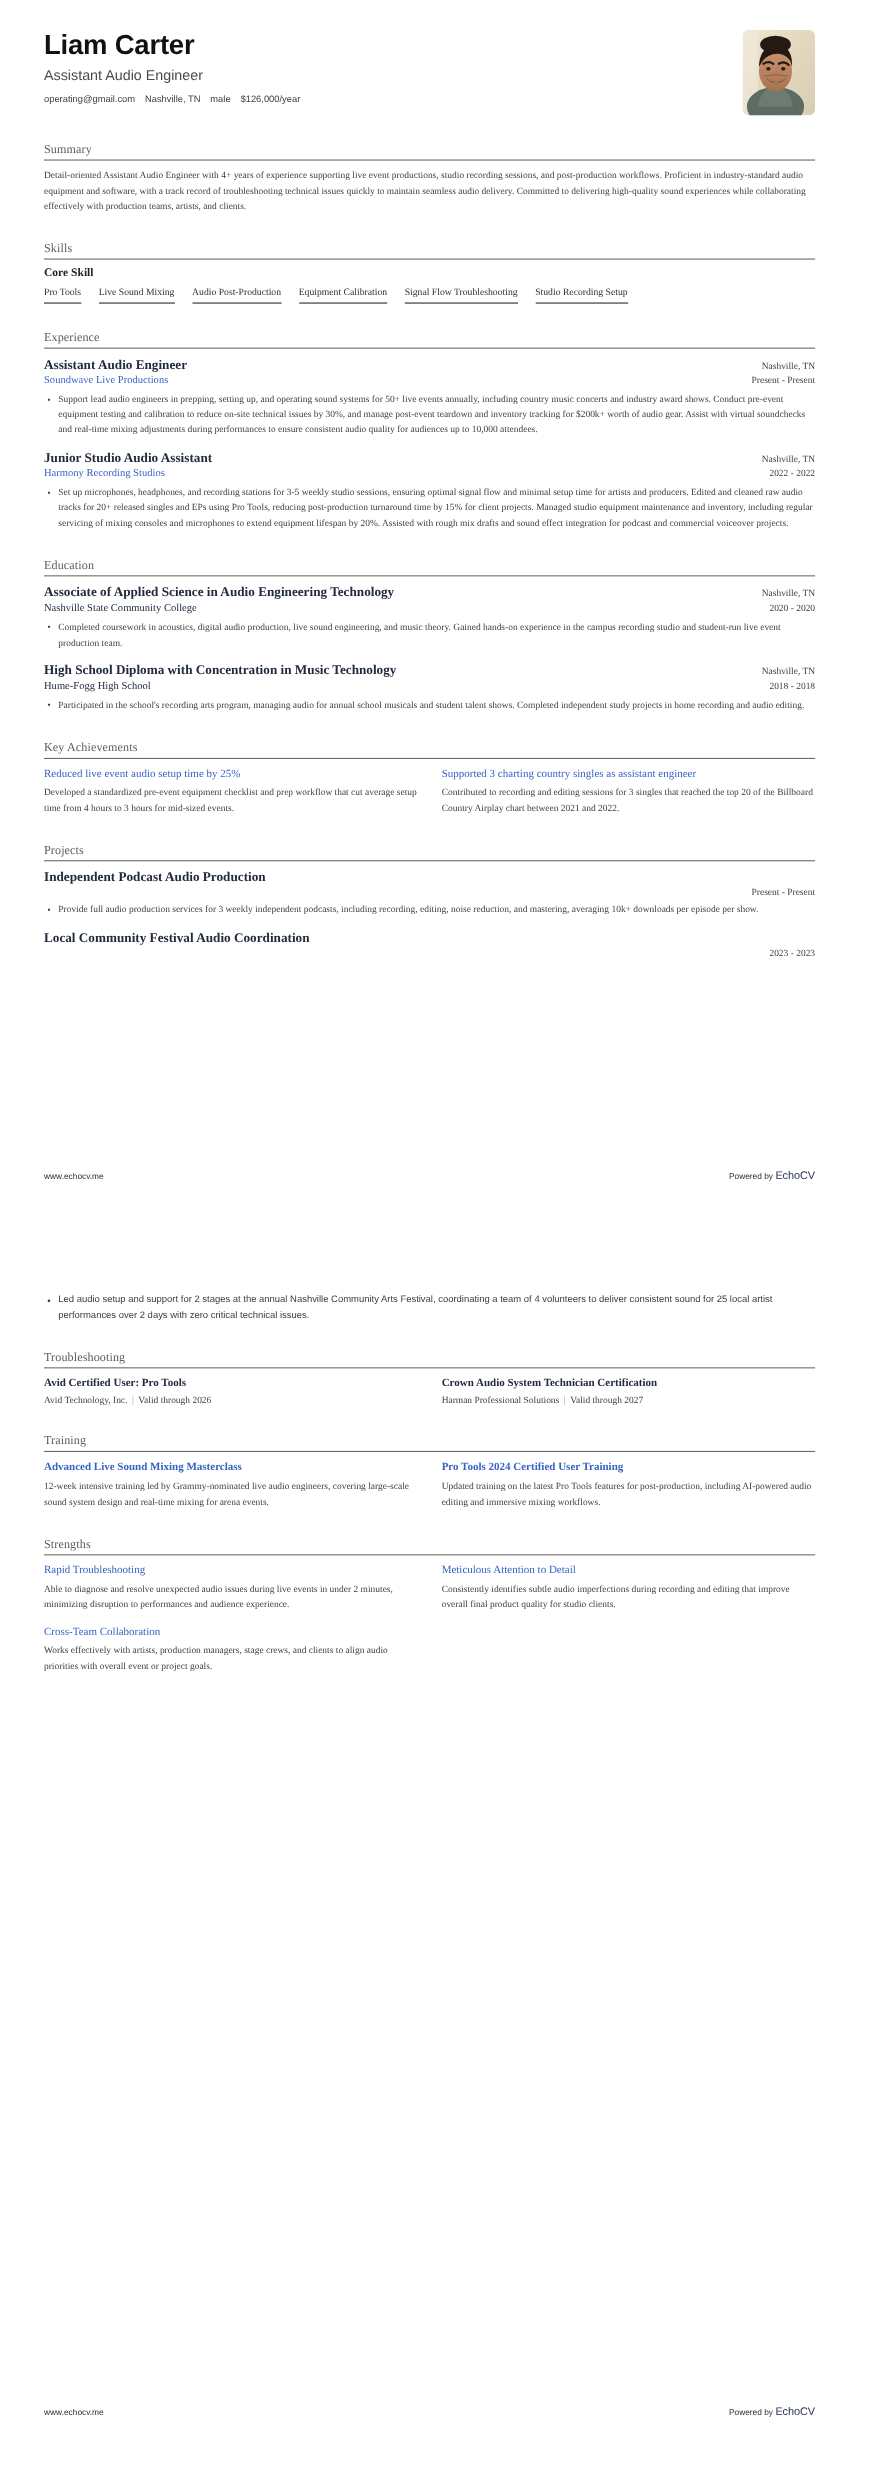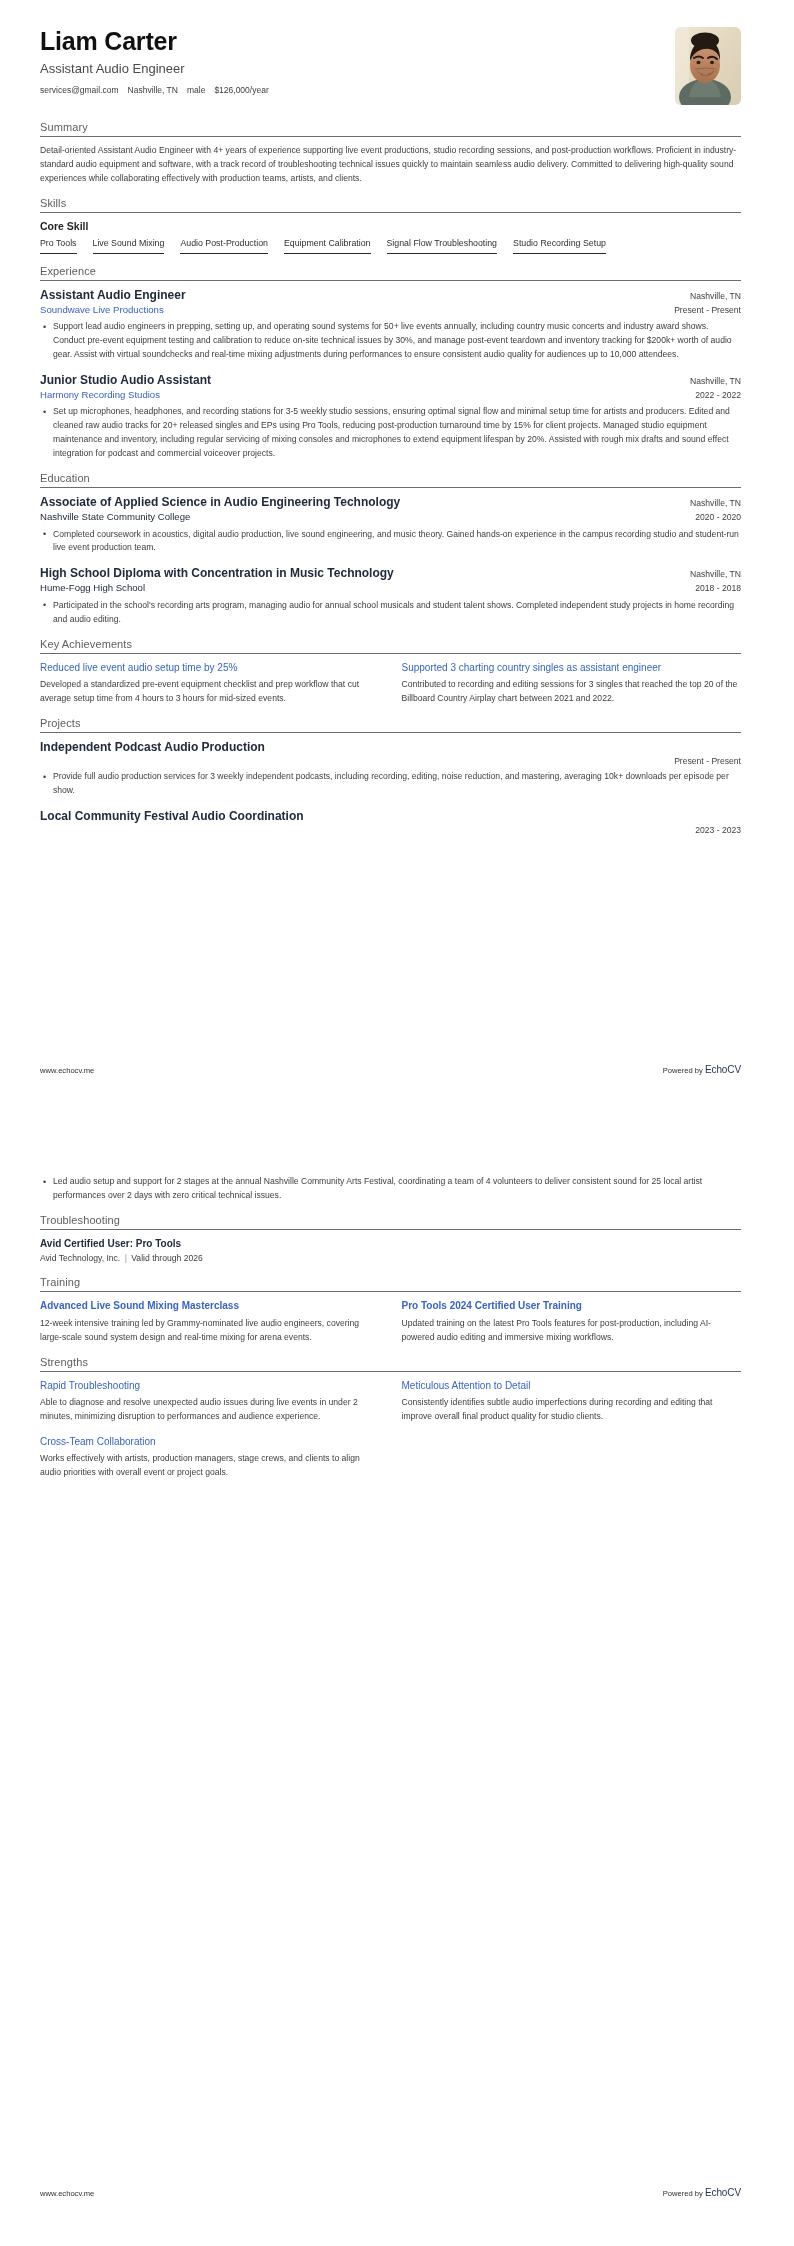--- a/index.html
+++ b/index.html
@@ -56,21 +56,21 @@
     width: 66px;
     height: 78px;
     border-radius: 6px;
     overflow: hidden;
     flex-shrink: 0;
     margin-top: 1px;
   }
   .photo svg { display: block; }
 
   
-  .section { margin-top: 11px; }
+  .section { margin-top: 25px; font-family: Liberation Serif, serif; }
   .section-title {
     font-size: 11px;
     color: #5d5d5d;
     font-weight: normal;
     letter-spacing: 0.1px;
     padding-bottom: 3px;
     margin: 0;
   }
   .section-rule {
     border-bottom: 1.4px solid #6b6b6b;
@@ -222,21 +222,21 @@
 </head>
 <body>
 
 <div class="page">
 
   <div class="header">
     <div class="header-left">
       <h1 class="full-name">Liam Carter</h1>
       <div class="job-title">Assistant Audio Engineer</div>
       <div class="contact-line">
-        <span>services@gmail.com</span>
+        <span>operating@gmail.com</span>
         <span>Nashville, TN</span>
         <span>male</span>
         <span>$126,000/year</span>
       </div>
     </div>
     <div class="photo">
       <svg width="66" height="78" viewBox="0 0 66 78" xmlns="http://www.w3.org/2000/svg">
         <defs>
           <linearGradient id="bgg" x1="0" y1="0" x2="1" y2="1">
             <stop offset="0%" stop-color="#efe6d2"></stop>
@@ -415,20 +415,28 @@
     <div class="section-rule"></div>
     <div class="two-col">
       <div>
         <div class="card-title-dark">Avid Certified User: Pro Tools</div>
         <div class="card-meta">
           <span>Avid Technology, Inc.</span>
           <span class="meta-divider">|</span>
           <span>Valid through 2026</span>
         </div>
       </div>
+      <div>
+        <div class="card-title-dark">Crown Audio System Technician Certification</div>
+        <div class="card-meta">
+          <span>Harman Professional Solutions</span>
+          <span class="meta-divider">|</span>
+          <span>Valid through 2027</span>
+        </div>
+      </div>
     </div>
   </div>
 
   <div class="section">
     <div class="section-title">Training</div>
     <div class="section-rule"></div>
     <div class="two-col">
       <div>
         <div class="card-title-blue bold">Advanced Live Sound Mixing Masterclass</div>
         <div class="card-text">12-week intensive training led by Grammy-nominated live audio engineers, covering large-scale sound system design and real-time mixing for arena events.</div>

